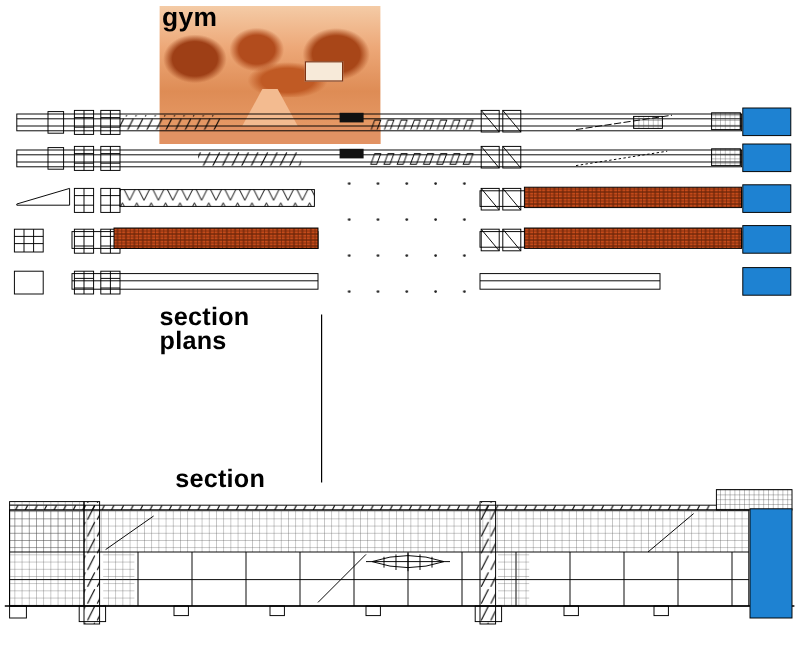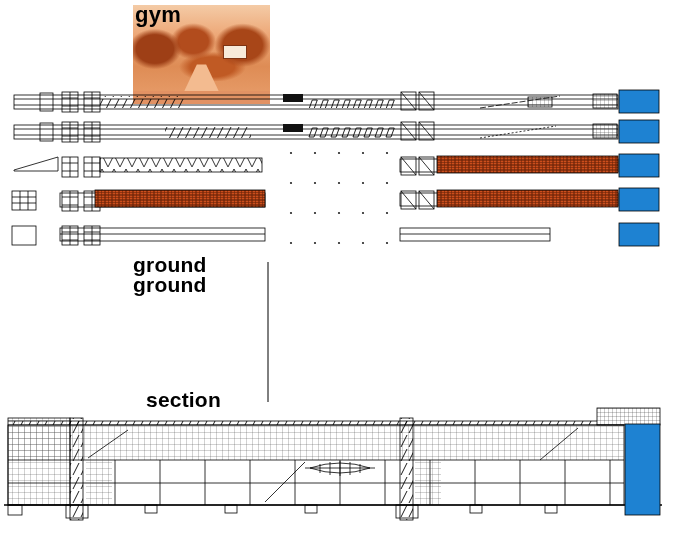--- a/index.html
+++ b/index.html
@@ -2,22 +2,22 @@
 <html><head>
 <meta charset="utf-8">
 <style>
   html,body{margin:0;padding:0;}
   body{
     width:676px;height:541px;position:relative;overflow:hidden;
     background:#ffffff;font-family:"Liberation Sans",sans-serif;
   }
   .abs{position:absolute;}
   
-  .photo{left:133px;top:5px;width:137px;height:99px;
-    background:linear-gradient(180deg,#f4cba6 0%,#eda878 30%,#de8c55 62%,#e99f6d 100%);}
+  .photo{left:133px;top:5px;width:137px;height:115px;
+    background:linear-gradient(180deg,#f4cba6 0%,#eda878 30%,#de8c55 62%,#e99f6d 100%);padding-left:47px;}
   .photo .trees{position:absolute;left:0;top:12px;width:100%;height:64px;
     background:
       radial-gradient(ellipse 34px 26px at 16% 50%,#9e3f16 0 55%,rgba(158,63,22,0) 78%),
       radial-gradient(ellipse 30px 24px at 44% 38%,#b24c1d 0 50%,rgba(178,76,29,0) 76%),
       radial-gradient(ellipse 36px 28px at 80% 44%,#a84618 0 55%,rgba(168,70,24,0) 78%),
       radial-gradient(ellipse 44px 20px at 58% 78%,#c05a24 0 50%,rgba(192,90,36,0) 76%);}
   .photo .road{position:absolute;left:33%;top:60%;width:34%;height:40%;
     background:#f3bb90;clip-path:polygon(40% 0,60% 0,100% 100%,0 100%);}
   .photo .billboard{position:absolute;left:66%;top:40%;width:17%;height:15%;
     background:#f7ead9;border:1px solid #7e3312;box-sizing:border-box;}
@@ -190,14 +190,14 @@
     <rect x="396" y="505" width="22" height="13"></rect>
     <rect x="145" y="505" width="12" height="8"></rect>
     <rect x="225" y="505" width="12" height="8"></rect>
     <rect x="305" y="505" width="12" height="8"></rect>
     <rect x="470" y="505" width="12" height="8"></rect>
     <rect x="545" y="505" width="12" height="8"></rect>
     <rect x="625" y="424" width="35" height="91" stroke="#000" fill="#1e82d2"></rect>
   </g>
 </svg>
 
-<div class="abs label" id="plans-label">ground ground</div>
+<div class="abs label" id="plans-label">section plans</div>
 <div class="abs label" id="section-label">section</div>
 
 </body></html>

